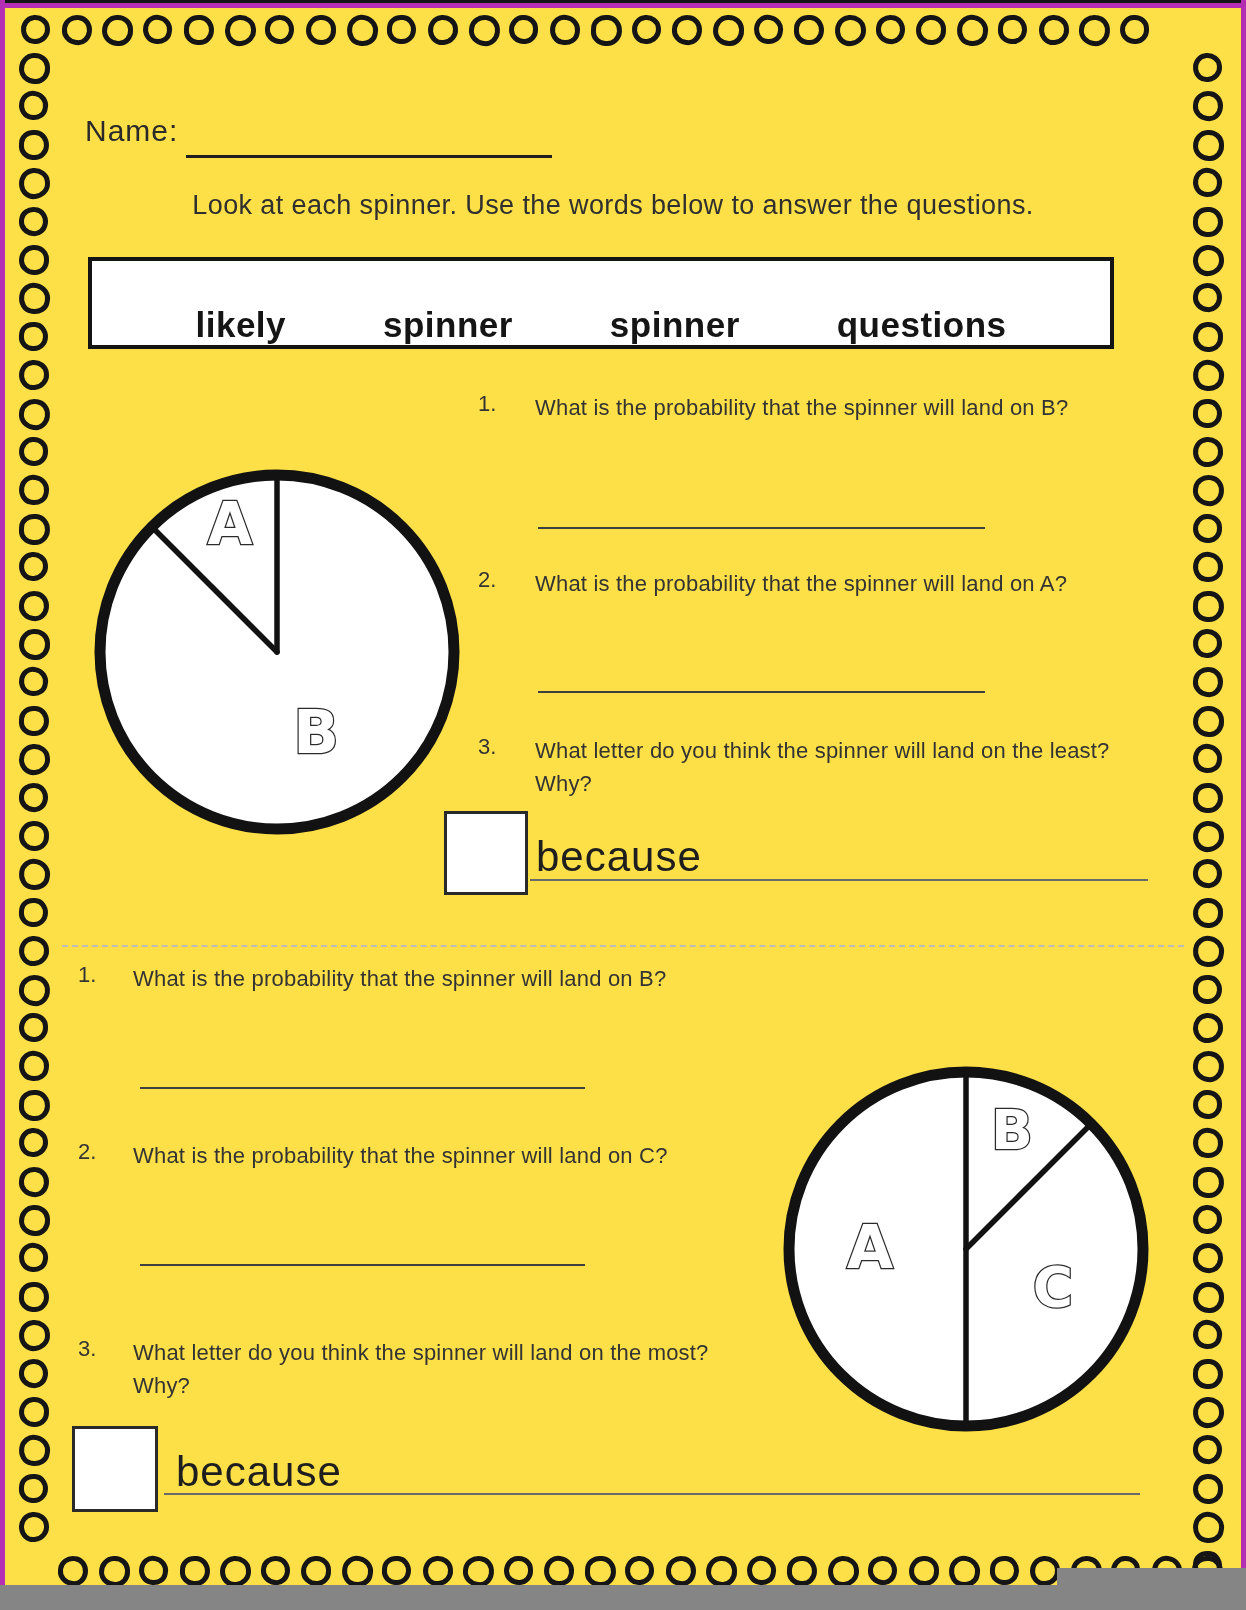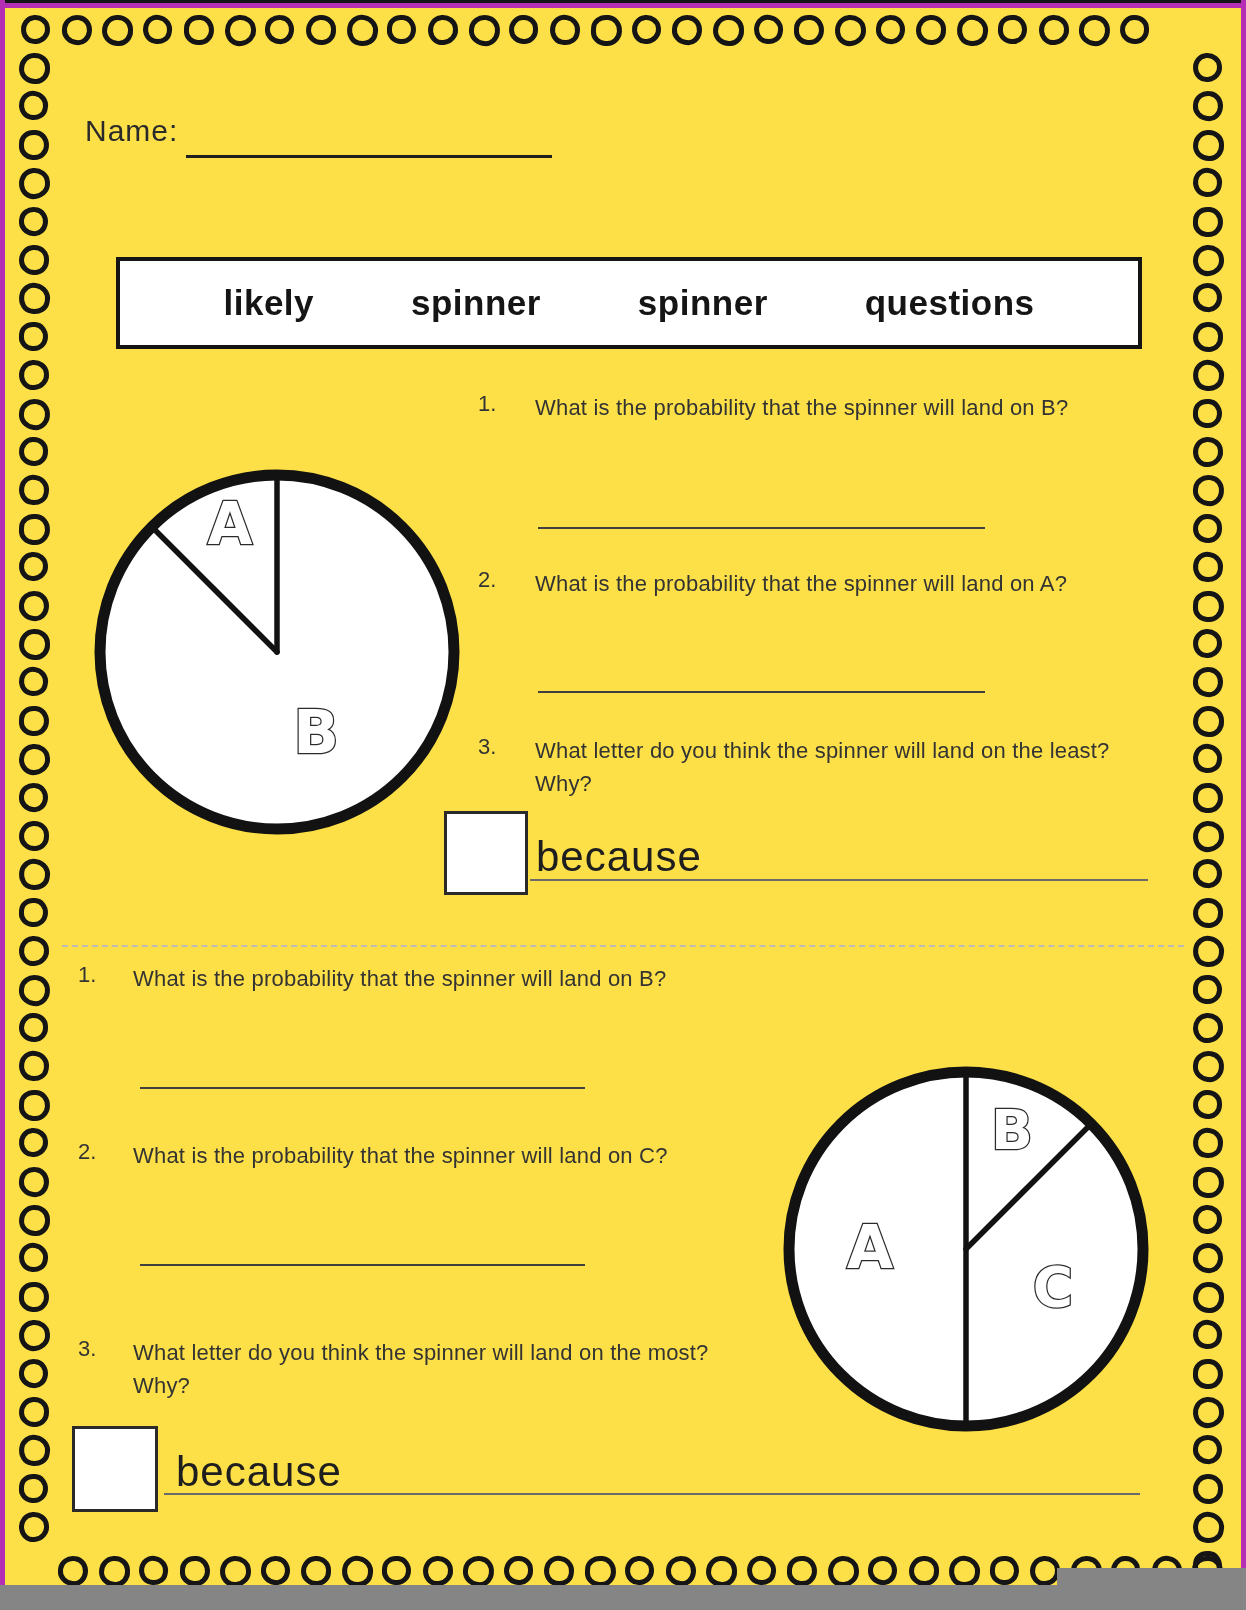--- a/index.html
+++ b/index.html
@@ -34,21 +34,21 @@
       color:transparent;
       background:repeating-linear-gradient(45deg,#3b3b3b 0 2px,#f6f6f6 2px 5px);
       -webkit-background-clip:text;background-clip:text;
       -webkit-text-stroke:2px #2b2b2b;
     }
   }
   .instructions{left:63px;top:190px;width:1100px;text-align:center;font-size:27px;letter-spacing:.4px;color:#2f2f2f;}
   
   .word-bank{
     left:88px;top:257px;width:1026px;height:92px;border:4px solid #141414;background:#fff;
-    display:flex;align-items:center;justify-content:space-around;padding:0 55px;margin-left:28px;
+    display:flex;align-items:flex-end;justify-content:space-around;padding:0 55px;
   }
   .word-bank span{font-size:35px;font-weight:700;letter-spacing:.5px;color:#151515;}
   
   .qnum{font-size:22px;color:#333;}
   .qtext{font-size:22px;color:#333;letter-spacing:.2px;line-height:1.5;}
   .ans-line{height:0;border-bottom:2px solid #3f3f3f;}
   .because-box{border:3px solid #2a2a2a;background:#fff;}
   .because{font-size:42px;letter-spacing:1px;color:#1e1e1e;font-family:"Liberation Sans",sans-serif;}
   .because-line{height:0;border-bottom:2px solid #6a6a6a;}
   .divider{left:62px;top:945px;width:1122px;height:0;border-top:2px dashed #bbb;}
@@ -210,20 +210,21 @@
       <div class="ring" style="left: 1193px; top: 1358.6px; width: 30px; height: 30px; border-radius: 51% 49% 50% 50% / 46% 54% 52% 48%; transform: rotate(3deg);"></div>
       <div class="ring" style="left: 1193px; top: 1397px; width: 31px; height: 31px; border-radius: 48% 52% 53% 47% / 52% 48% 50% 50%; transform: rotate(-6deg);"></div>
       <div class="ring" style="left: 1193px; top: 1435.4px; width: 29px; height: 29px; border-radius: 52% 48% 46% 54% / 48% 52% 51% 49%; transform: rotate(7deg);"></div>
       <div class="ring" style="left: 1193px; top: 1473.8px; width: 30px; height: 30px; border-radius: 50% 50% 47% 53% / 53% 47% 50% 50%; transform: rotate(-2deg);"></div>
       <div class="ring" style="left: 1193px; top: 1512.2px; width: 31px; height: 31px; border-radius: 47% 53% 52% 48% / 50% 50% 46% 54%; transform: rotate(10deg);"></div>
       <div class="ring" style="left: 1193px; top: 1550.6px; width: 29px; height: 29px; border-radius: 51% 49% 50% 50% / 46% 54% 52% 48%; transform: rotate(3deg);"></div>
     </div>
 
   <span class="abs name-label">Name:</span>
   <div class="abs name-line"></div>
+  <div class="abs instructions">Look at each spinner. Use the words below to answer the questions.</div>
 
   <div class="abs word-bank">
     <span>likely</span>
     <span>spinner</span>
     <span>spinner</span>
     <span>questions</span>
   </div>
 
   <svg class="abs spinner-svg" style="left:84px;top:459px;" width="386" height="386" viewBox="0 0 386 386">
     <circle cx="193" cy="193" r="177" fill="#ffffff" stroke="#121212" stroke-width="11"></circle>

